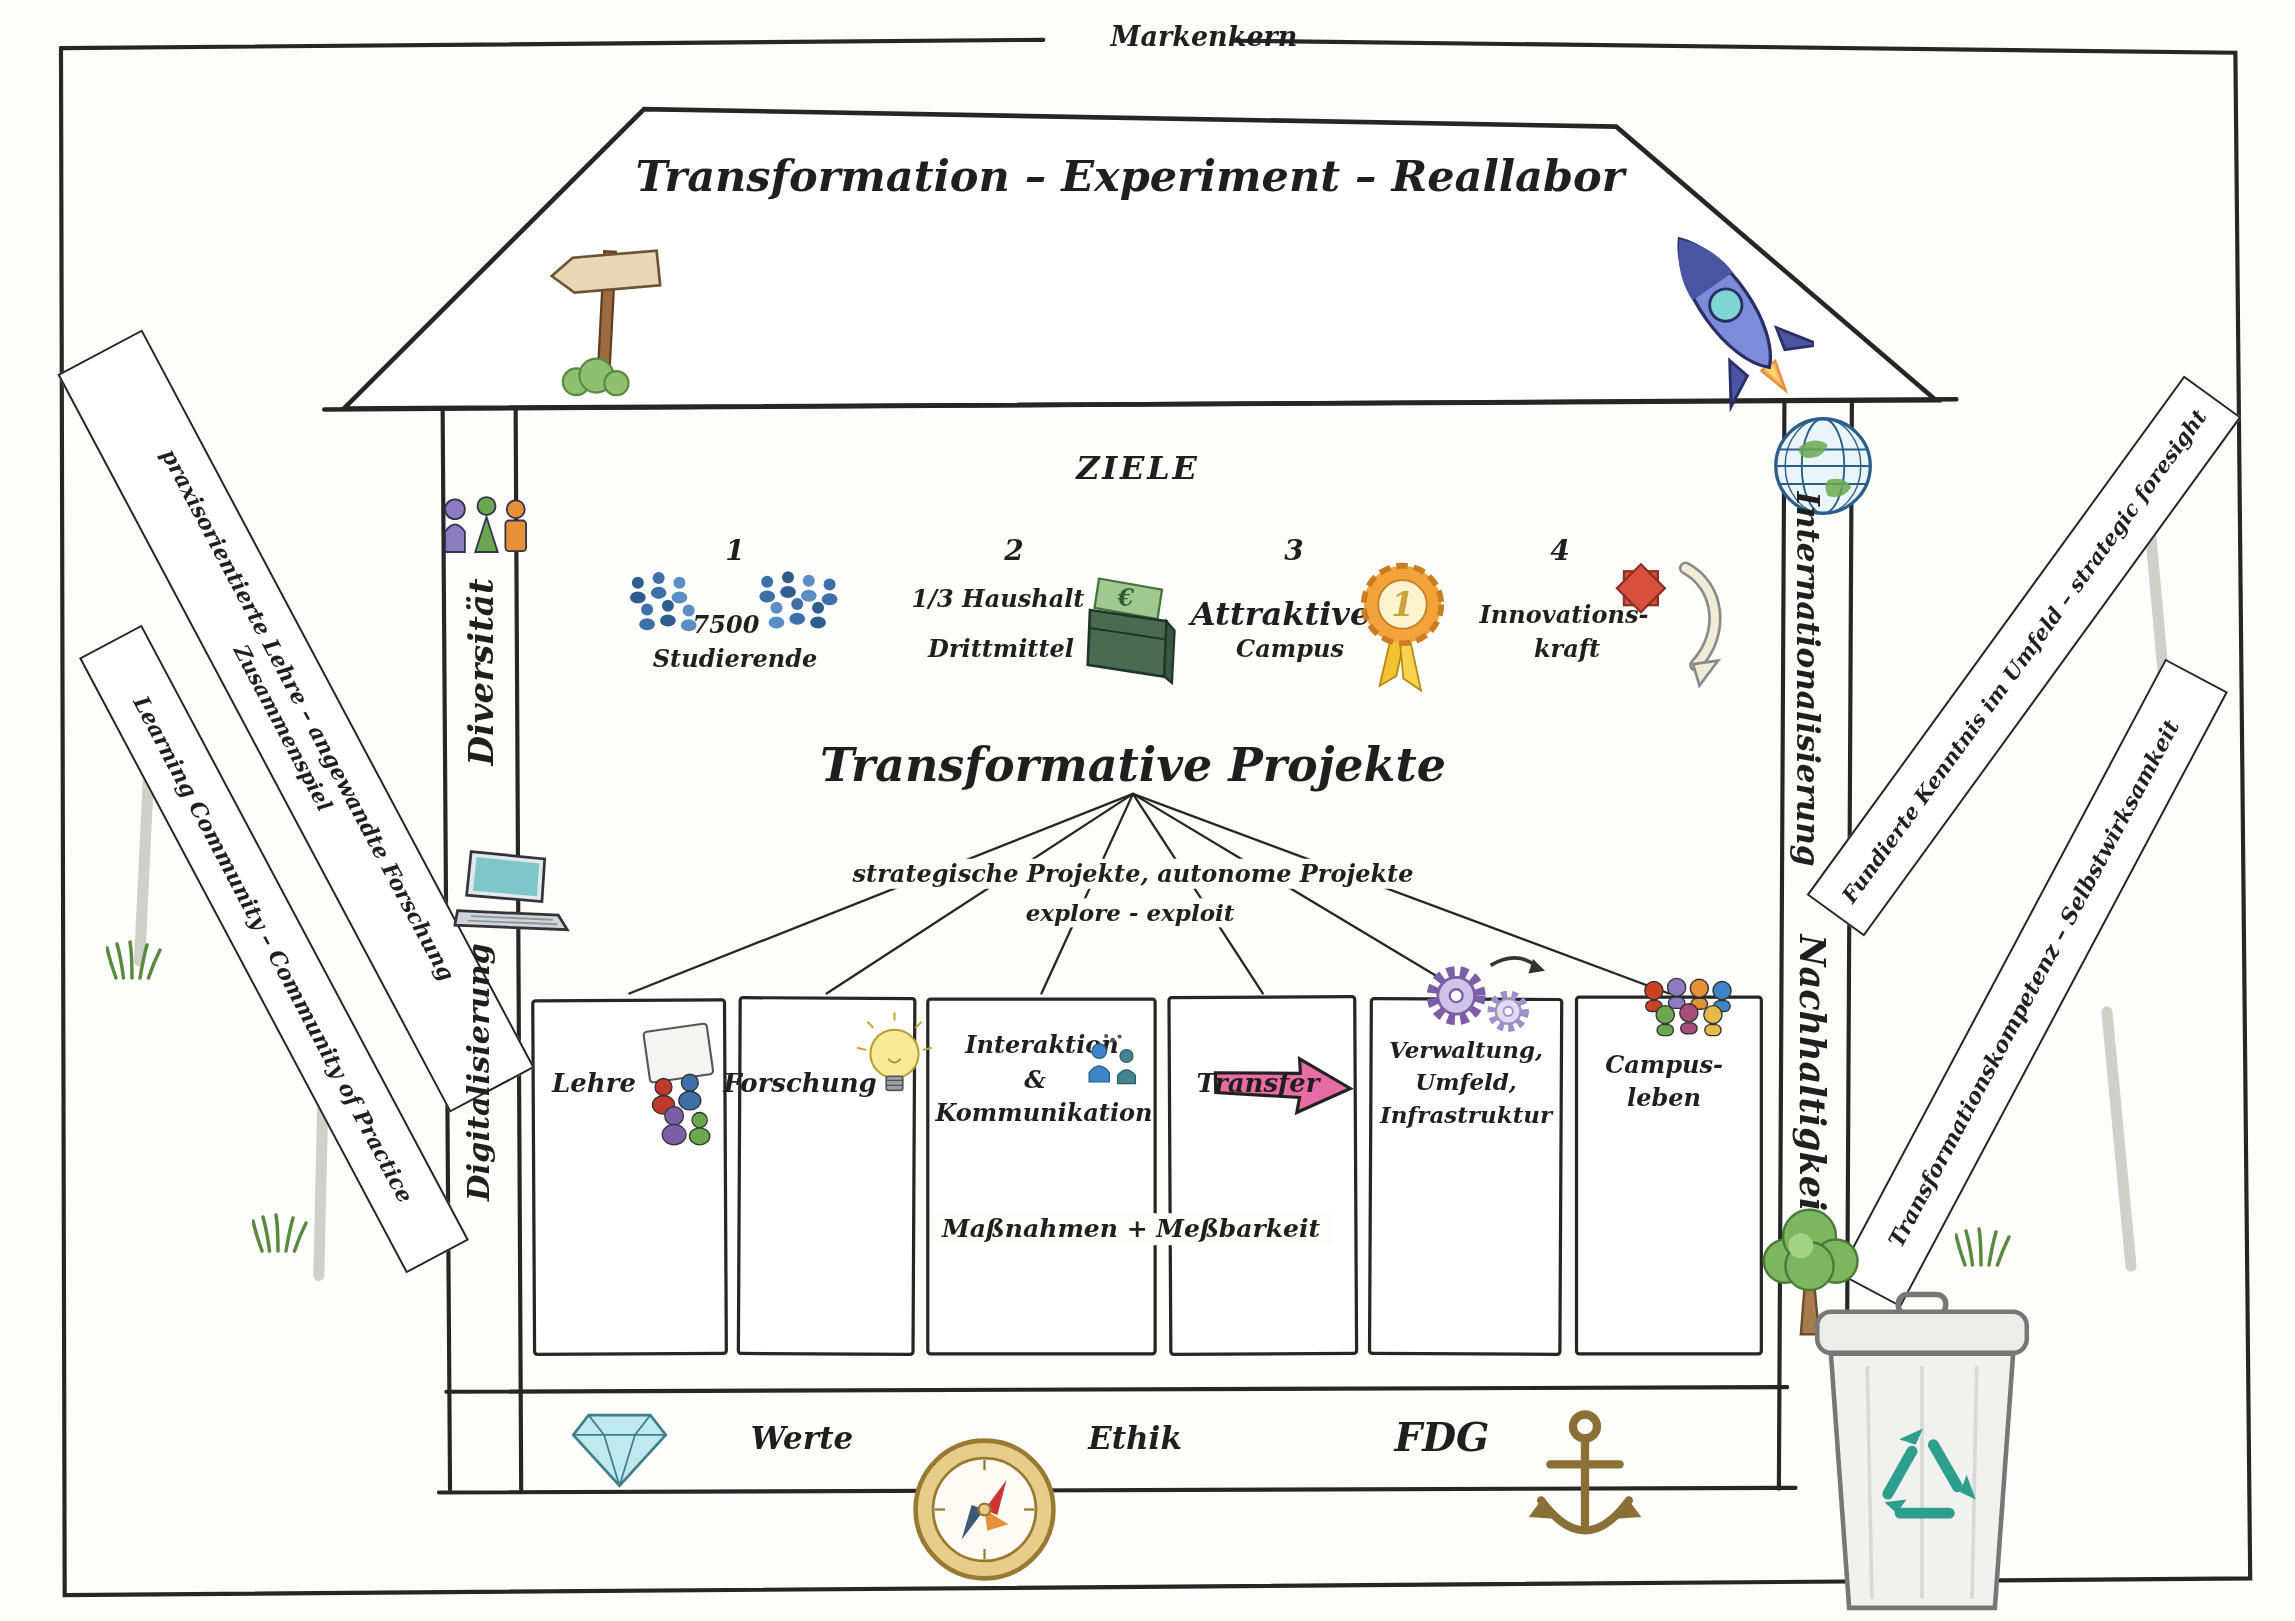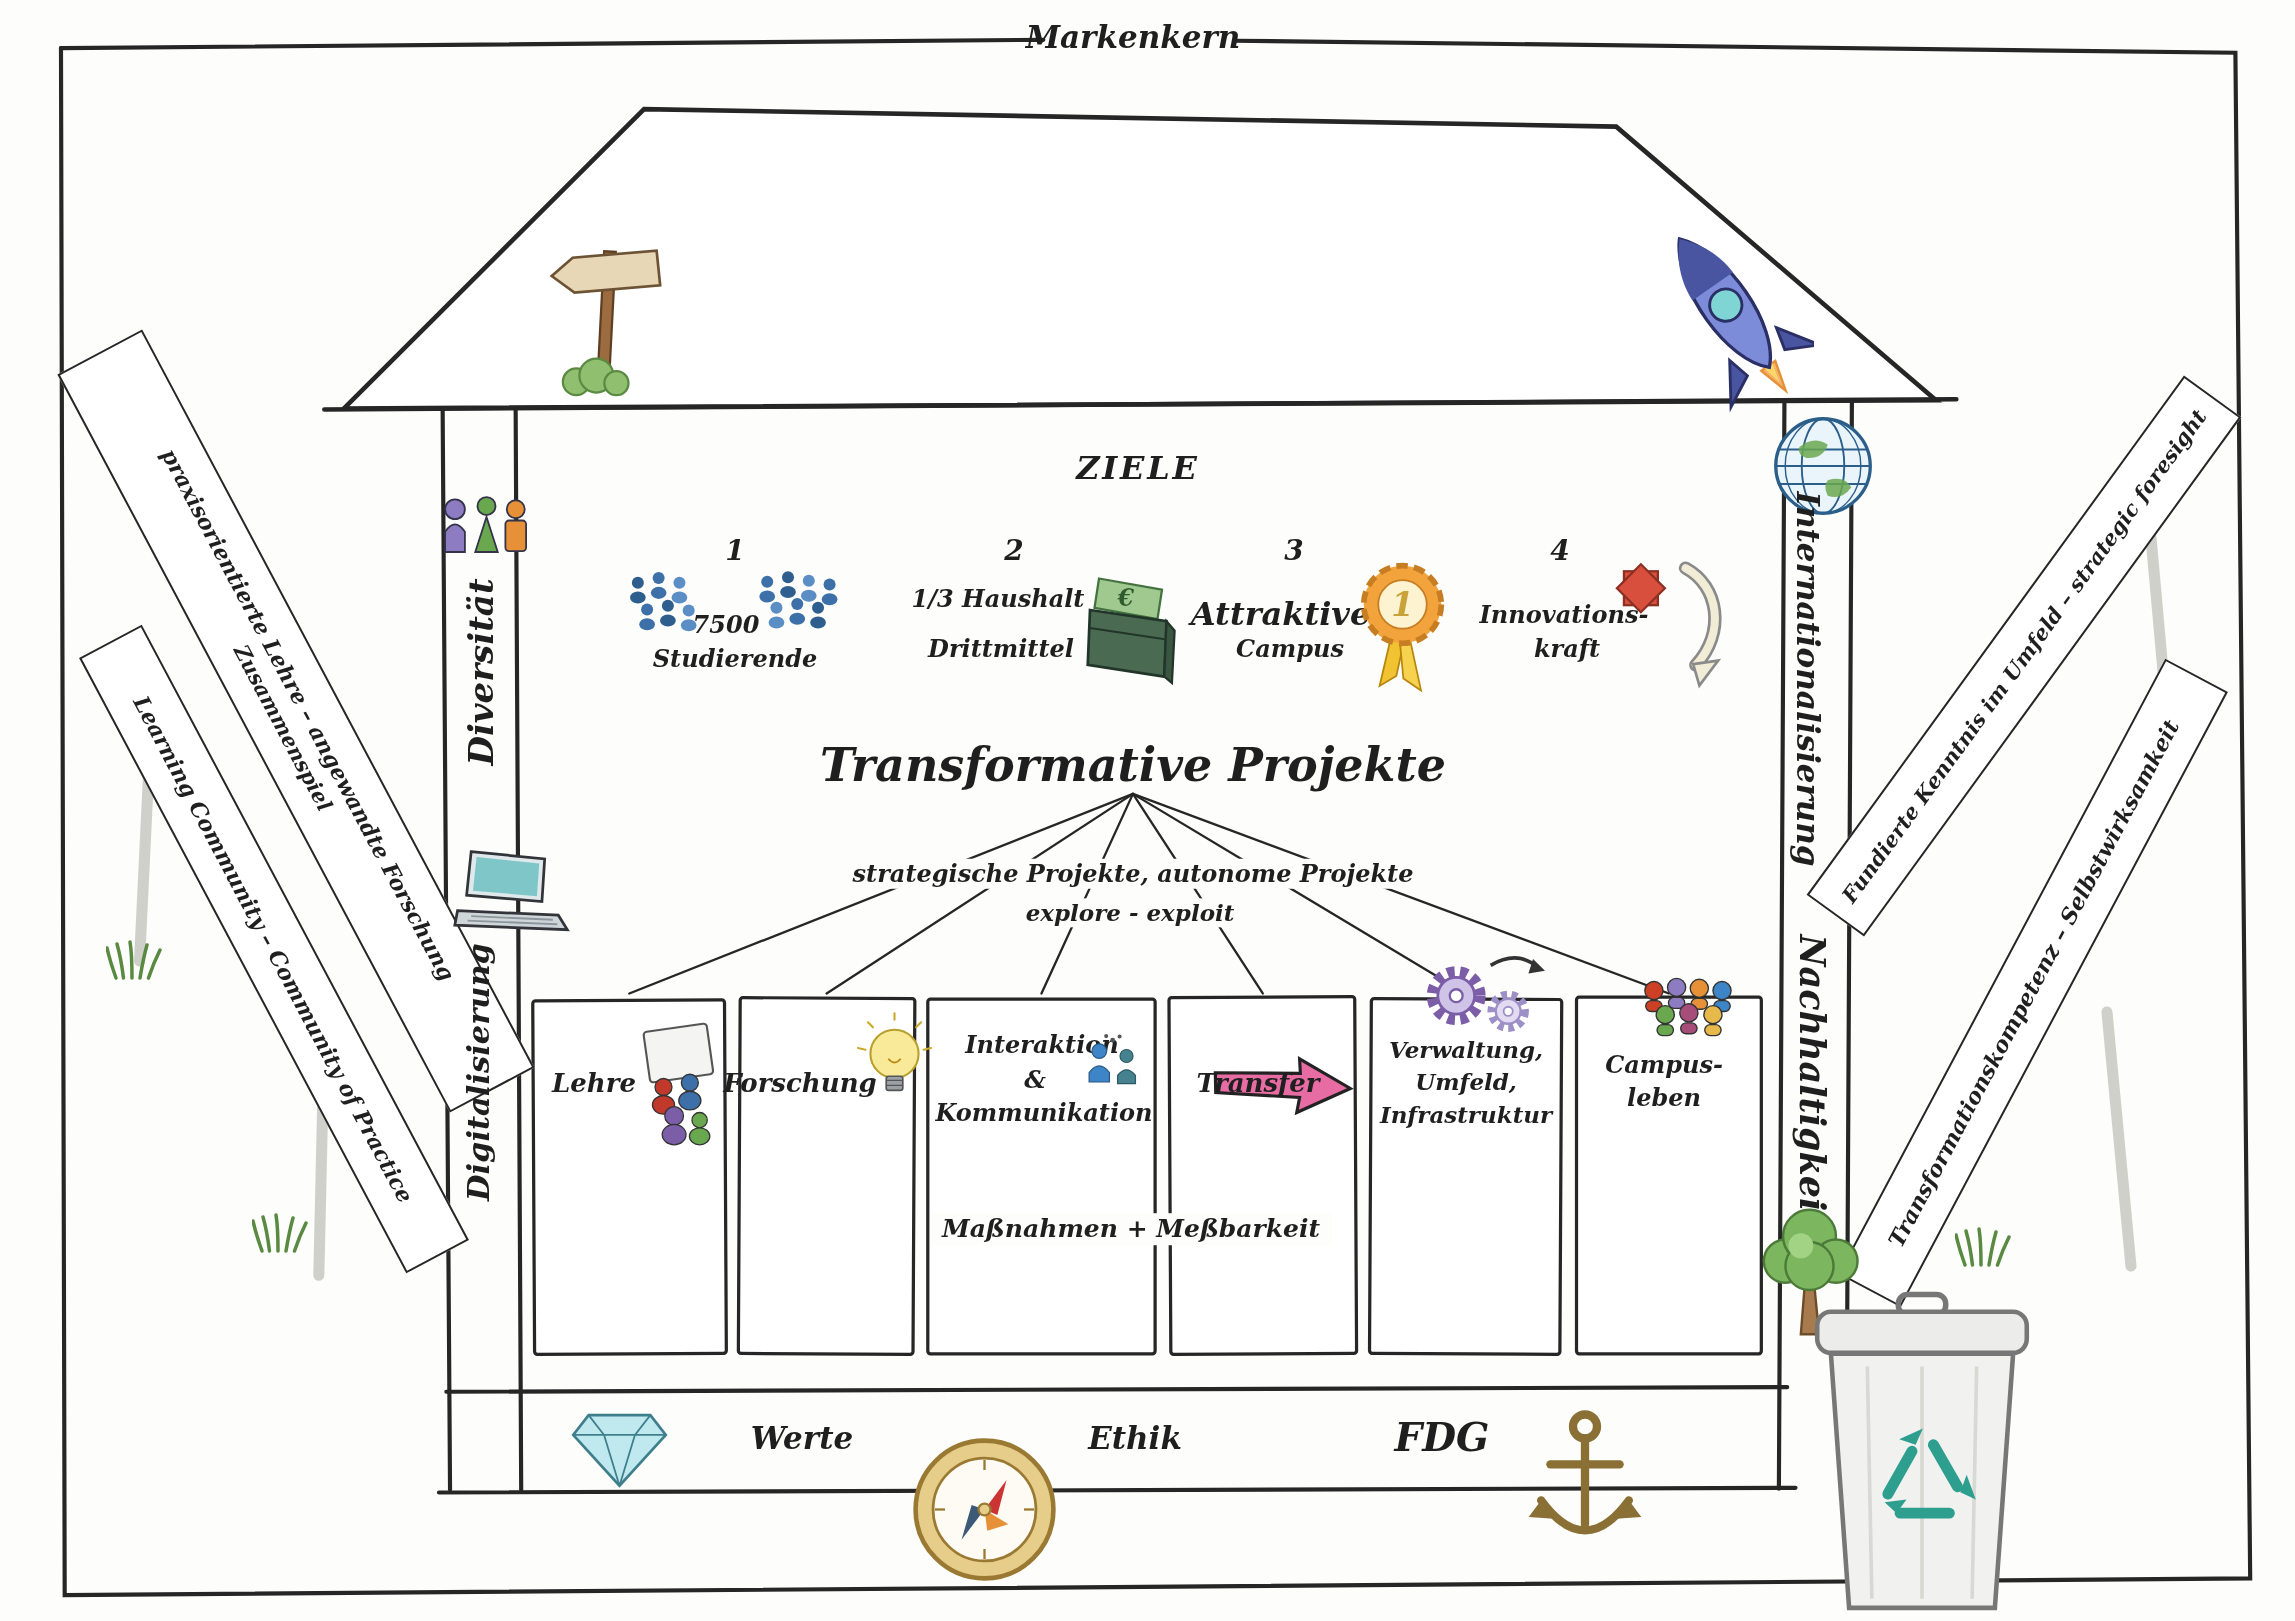--- a/index.html
+++ b/index.html
@@ -101,22 +101,23 @@
   <svg class="abs" style="left:1955px;top:1225px" width="60" height="42" viewBox="0 0 120 80">
     <g stroke="#5a8a42" stroke-width="7" fill="none" stroke-linecap="round">
       <path d="M20,78 Q8,45 2,18"></path>
         <path d="M35,78 Q30,38 22,10"></path>
         <path d="M52,78 Q52,30 48,6"></path>
       <path d="M68,78 Q75,36 82,12"></path>
         <path d="M85,78 Q95,48 108,22"></path>
     </g>
   </svg>
 
-  <div class="abs txt" style="left:1133px;top:37px;font-size:31px">Markenkern</div>
-
+  <div class="abs txt" style="left:1204px;top:37px;font-size:27px">Markenkern</div>
+
+  <div class="abs txt" style="left:1130px;top:176px;font-size:43px">Transformation – Experiment – Reallabor</div>
 
   <svg class="abs" style="left:545px;top:217px" width="125" height="185" viewBox="0 0 280 400">
     <rect x="125" y="70" width="26" height="290" fill="#9c6b3f" stroke="#5e3f22" stroke-width="5" transform="rotate(3 138 215)"></rect>
     <polygon points="15,125 62,84 250,68 258,146 66,162" fill="#e8d7b7" stroke="#6d5334" stroke-width="6"></polygon>
     <g fill="#8fbf6f" stroke="#5a8a42" stroke-width="5">
       <circle cx="70" cy="362" r="30"></circle>
         <circle cx="115" cy="348" r="38"></circle>
         <circle cx="160" cy="365" r="27"></circle>
     </g>
   </svg>

